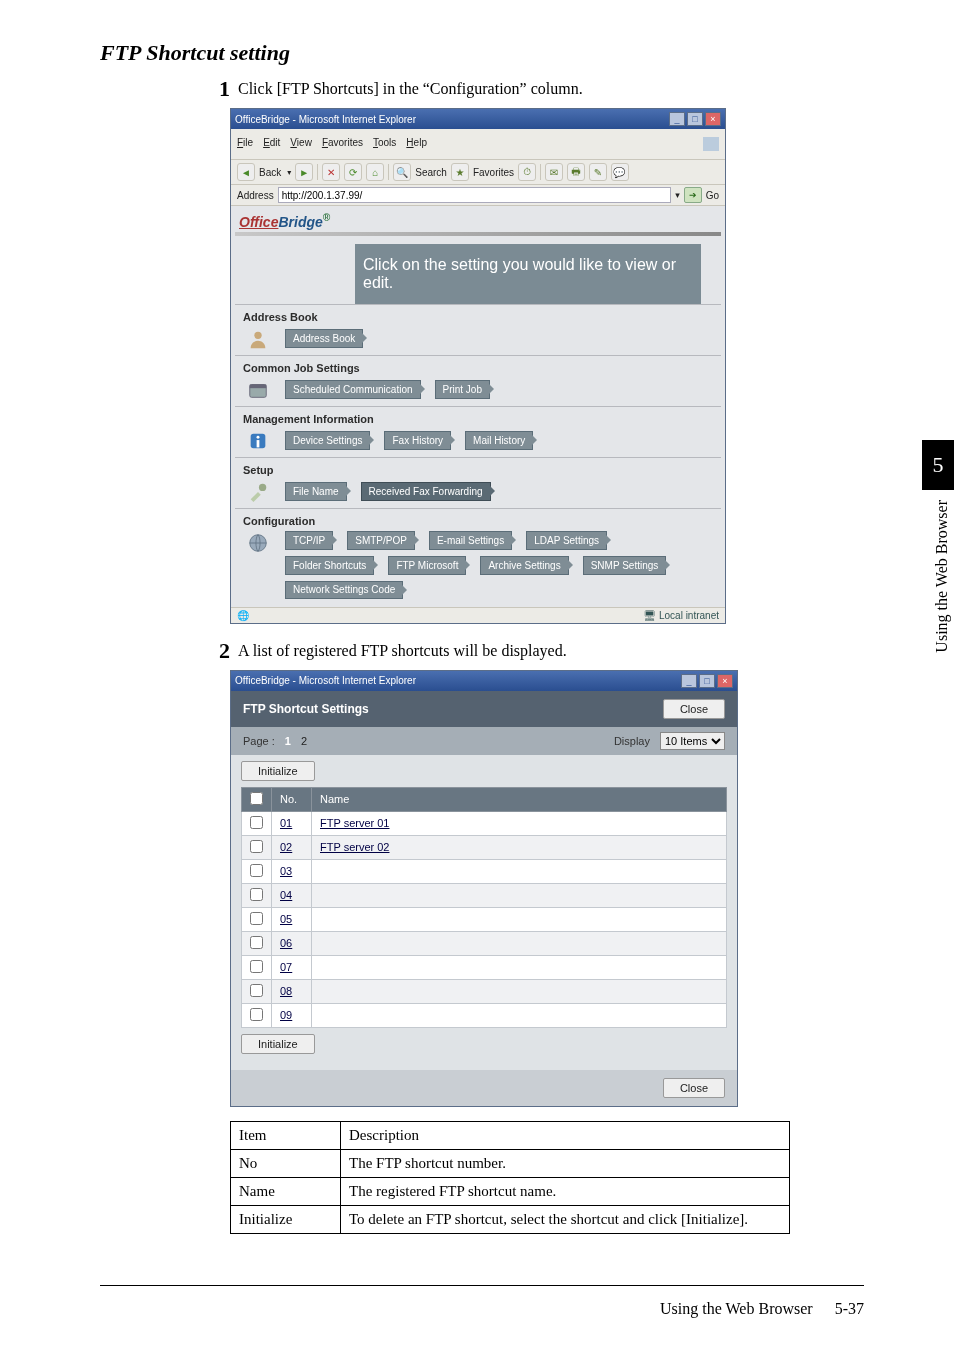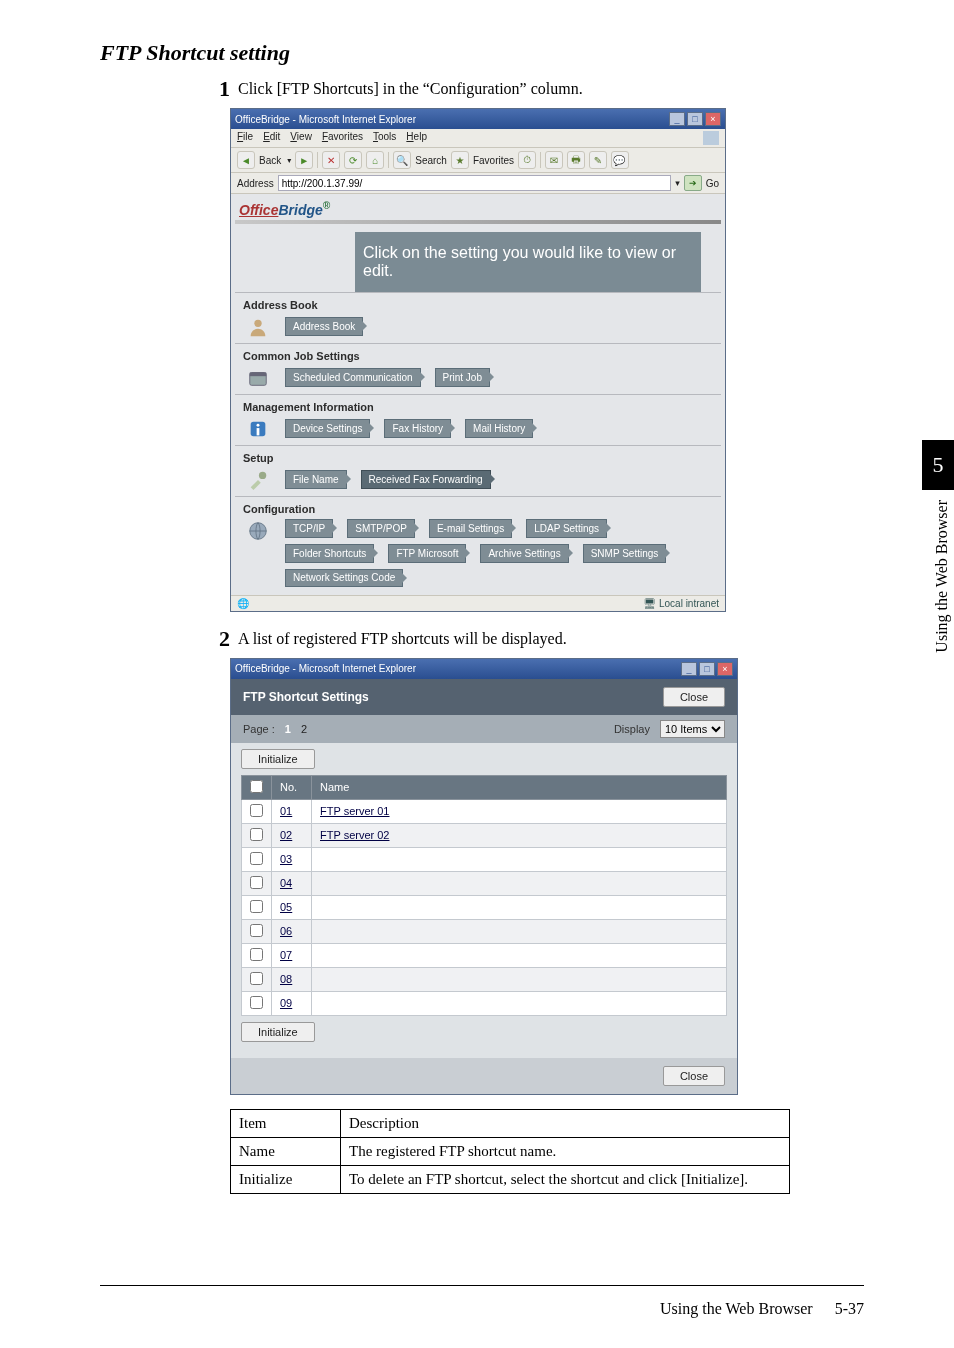--- a/index.html
+++ b/index.html
@@ -15,21 +15,21 @@
   .step-text { font-size: 16px; padding-top: 4px; }
 
   .indent-block { margin-left: 130px; margin-top: 6px; }
 
   
   .ie-window { width: 496px; border: 1px solid #5b6d88; background: #ecebe6; font-family: Tahoma, sans-serif; font-size: 10px; color: #222; }
   .ie-titlebar { height: 20px; background: linear-gradient(#4a6fb0,#2a4e90); color: #fff; display: flex; align-items: center; padding: 0 4px; }
   .ie-titlebar .title { flex: 1; font-size: 10px; }
   .win-btn { width: 16px; height: 14px; background: #b9c6dd; border: 1px solid #5b6d88; margin-left: 2px; display:inline-flex;align-items:center;justify-content:center;font-size:9px;color:#2a4e90; }
   .win-btn.close { background:#d66; color:#fff; }
-  .ie-menubar { display: flex; gap: 10px; padding: 2px 6px; font-size: 10px; border-bottom: 1px solid #c9c6bb; }
+  .ie-menubar { display: flex; gap: 10px; padding: 8px 6px; font-size: 10px; border-bottom: 1px solid #c9c6bb; }
   .ie-menubar span { text-decoration: underline; text-decoration-color: transparent; }
   .ie-menubar span::first-letter { text-decoration: underline; }
   .ie-toolbar { display: flex; align-items: center; gap: 4px; padding: 3px 6px; border-bottom: 1px solid #c9c6bb; }
   .tb-btn { width:18px; height:18px; border:1px solid #c9c6bb; border-radius:3px; background:#eee; display:inline-flex;align-items:center;justify-content:center; font-size:10px;color:#5a7b2e;}
   .tb-btn.green{color:#4a8a2a;}
   .tb-btn.red{color:#b33;}
   .ie-toolbar .back-label { font-size:10px; color:#222; margin-right:2px;}
   .ie-addr { display:flex; align-items:center; padding:2px 6px; gap:4px; border-bottom:1px solid #c9c6bb;}
   .ie-addr input { flex:1; height:16px; font-size:10px; border:1px solid #aab; padding:0 3px; background:#fff;}
   .ie-addr .go-btn { width:18px;height:16px;border:1px solid #8a8;background:#cfe3c0;border-radius:2px;display:inline-flex;align-items:center;justify-content:center;color:#2a6b1a;font-size:9px;}
@@ -351,20 +351,24 @@
       </div>
     </div>
 
     <table class="desc">
       <tbody>
           <tr>
         <td class="col1">Item</td>
         <td>Description</td>
       </tr>
       <tr>
+        <td class="col1">No</td>
+        <td>The FTP shortcut number.</td>
+      </tr>
+      <tr>
         <td class="col1">Name</td>
         <td>The registered FTP shortcut name.</td>
       </tr>
       <tr>
         <td class="col1">Initialize</td>
         <td>To delete an FTP shortcut, select the shortcut and click [Initialize].</td>
       </tr>
     </tbody>
       </table>
   </div>

